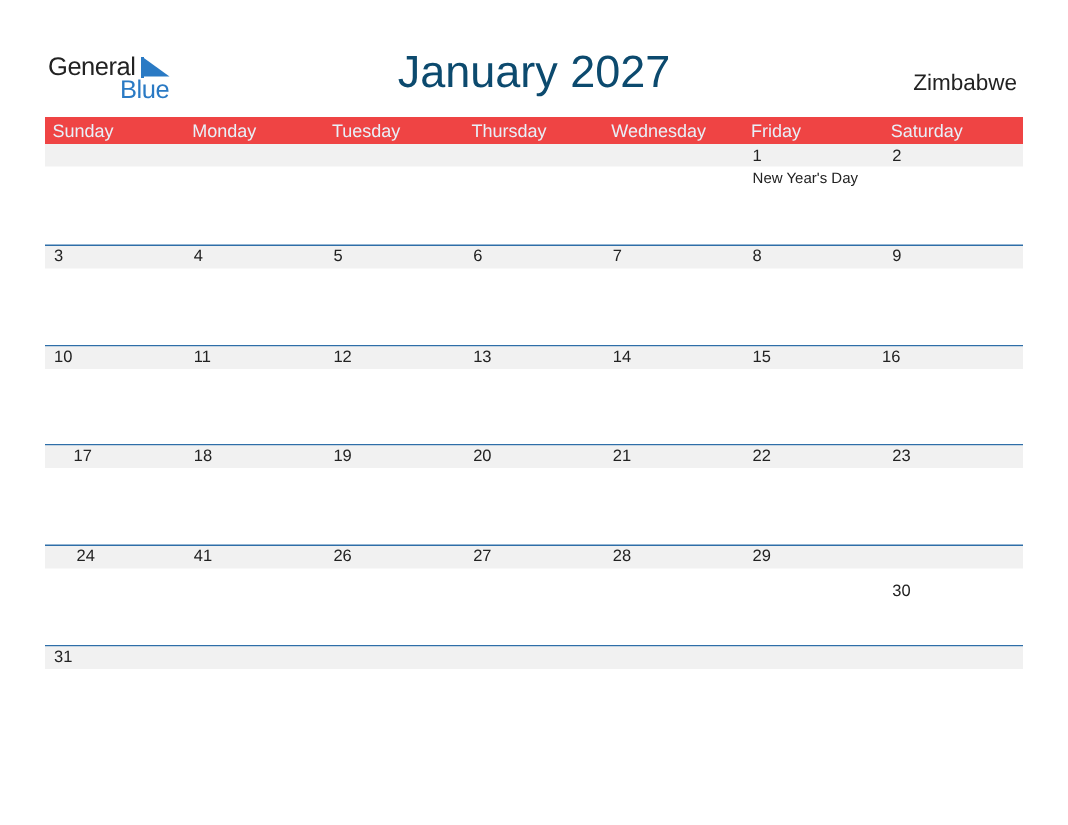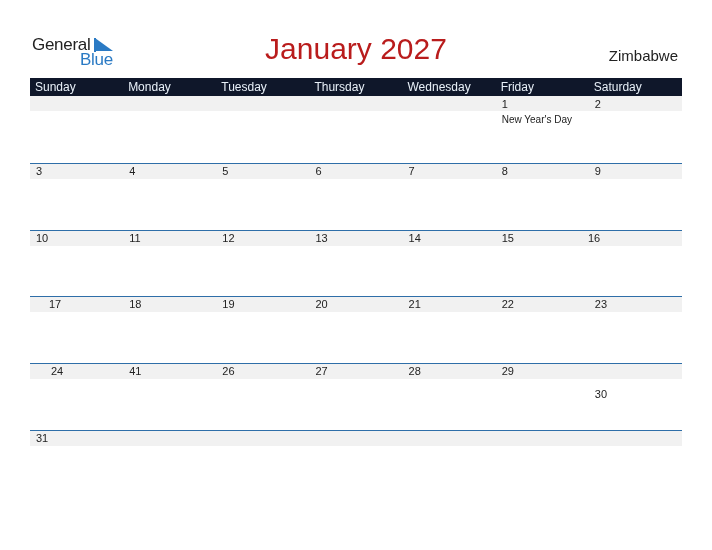--- a/index.html
+++ b/index.html
@@ -2,23 +2,23 @@
 <html><head>
 <meta charset="utf-8">
 <style>
   html, body { margin:0; padding:0; background:#ffffff; }
   body { width:712px; height:550px; position:relative; overflow:hidden; font-family:"Liberation Sans", sans-serif; color:#222; }
   .logo { position:absolute; left:32px; top:35px; width:90px; height:36px; }
   .logo .g { position:absolute; left:0; top:0; font-size:17px; color:#222; letter-spacing:-0.3px; }
   .logo .b { position:absolute; left:48px; top:15px; font-size:17px; color:#2a7ac4; letter-spacing:-0.3px; }
   .logo .tri { position:absolute; left:63px; top:3px; width:0; height:0; border-left:18px solid #2a7ac4; border-top:13px solid transparent; }
   .logo .bar { position:absolute; left:62px; top:3px; width:2px; height:14px; background:#2a7ac4; }
-  .title { position:absolute; left:0; width:712px; top:32px; text-align:center; font-size:30px; color:#b91c1c; }
+  .title { position:absolute; left:0; width:712px; top:32px; text-align:center; font-size:30px; color:#0c4a6e; }
   .country { position:absolute; right:34px; top:47px; font-size:15px; color:#222; }
-  .header { position:absolute; left:30px; top:78px; width:652px; height:18px; background:#0f172a; display:flex; }
+  .header { position:absolute; left:30px; top:78px; width:652px; height:18px; background:#ef4444; display:flex; }
   .header div { width:93.14px; color:#e8f0f8; font-size:12px; line-height:18px; padding-left:5px; box-sizing:border-box; }
   .week { position:absolute; left:30px; width:652px; height:66px; }
   .week .line { position:absolute; left:0; top:0; width:652px; height:1px; background:#2e6ea8; }
   .week .band { position:absolute; left:0; top:1px; width:652px; height:15px; background:#f1f1f1; }
   .cell { position:absolute; top:1px; width:93.14px; height:64px; }
   .cell .num { position:absolute; left:6px; top:1px; font-size:11px; color:#222; }
   .cell .evt { position:absolute; left:6px; top:17px; font-size:10px; color:#222; white-space:nowrap; }
 </style>
 </head>
 <body>

